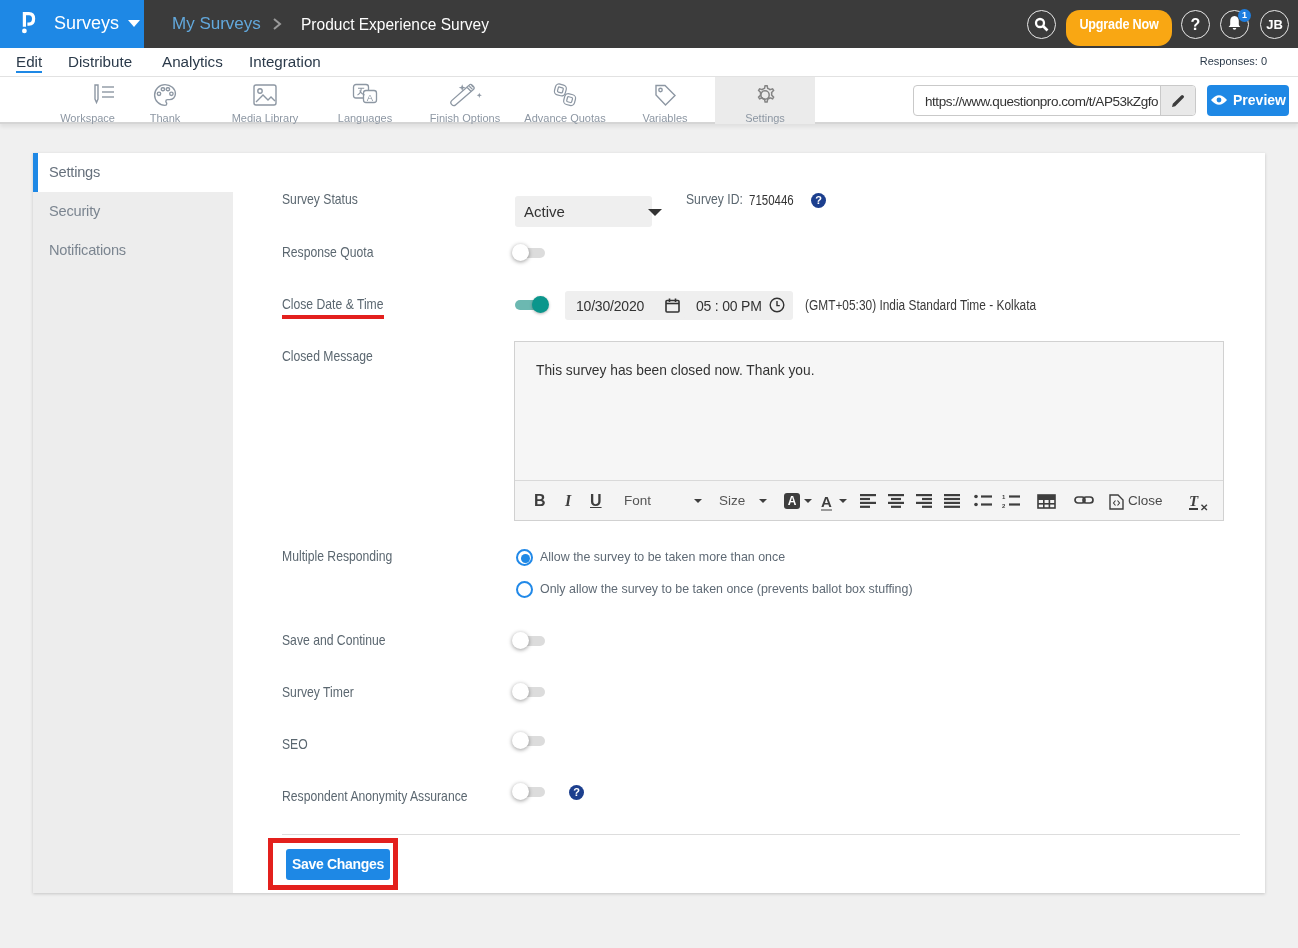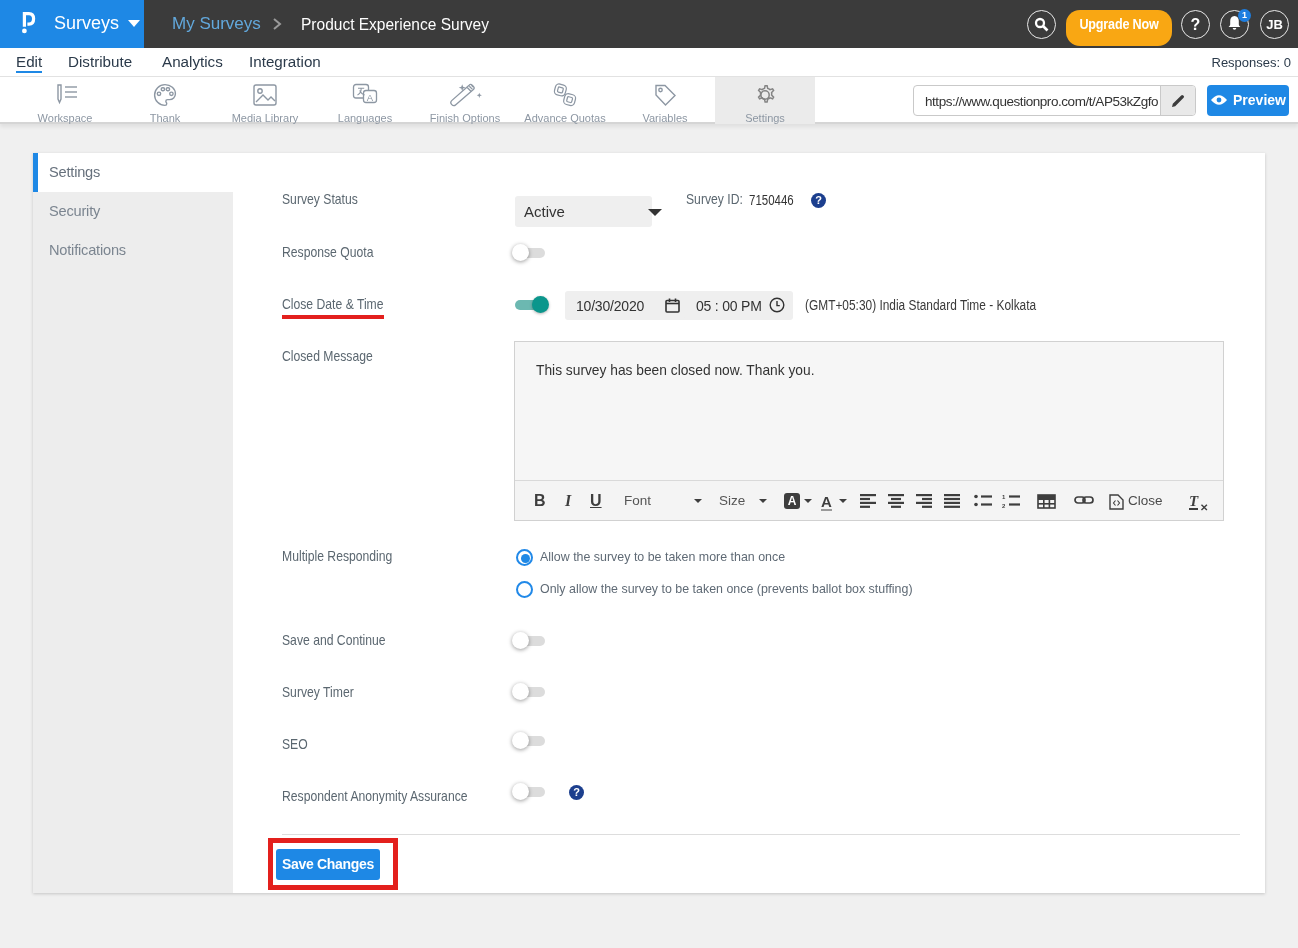--- a/index.html
+++ b/index.html
@@ -15,21 +15,21 @@
 #logo .caret { position:absolute; left:128px; top:20px; width:0; height:0; border-left:6px solid transparent; border-right:6px solid transparent; border-top:7px solid #fff; }
 .crumb1 { position:absolute; left:172px; top:14px; color:#62a8dc; font-size:17px; }
 .crumb2 { position:absolute; left:301px; top:15px; color:#fdfdfd; font-size:16.5px; transform:scaleX(0.94); transform-origin:left center; }
 .hcirc { position:absolute; top:10px; width:29px; height:29px; border:1.5px solid #e9e9e9; border-radius:50%; color:#fff; text-align:center; }
 #upgrade { position:absolute; left:1066px; top:10px; width:106px; height:36px; background:#f9a713; border-radius:14px; color:#fff; font-size:14px; font-weight:bold; text-align:center; line-height:28px; }
 #upgrade span { display:inline-block; transform:scaleX(0.9); transform-origin:center; letter-spacing:-0.2px; }
 
 
 #tabsrow { position:absolute; left:0; top:48px; width:1298px; height:29px; background:#fff; border-bottom:1px solid #e2e2e2; }
 .tab { position:absolute; top:5px; font-size:15.2px; color:#2b3a4a; }
-#responses { position:absolute; right:7px; top:7px; font-size:13px; color:#2b3a4a; }
+#responses { position:absolute; right:31px; top:7px; font-size:11px; color:#2b3a4a; }
 
 
 #toolbar { position:absolute; left:0; top:77px; width:1298px; height:47px; background:#fff; border-bottom:2px solid #d5d5d5; box-shadow:0 3px 4px rgba(0,0,0,0.07); }
 .titem { position:absolute; top:0; width:100px; height:47px; text-align:center; color:#8d97a3; }
 .titem svg { margin-top:6px; }
 .titem .tlabel { font-size:11px; margin-top:1px; color:#8d97a3; }
 .titem.active { background:#ebebeb; }
 #urlbox { position:absolute; left:913px; top:8px; width:283px; height:31px; background:#fff; border:1px solid #c9c9c9; border-radius:4px; }
 #urlbox .urltext { position:absolute; left:11px; top:8px; font-size:13.5px; color:#333; white-space:nowrap; overflow:hidden; width:236px; letter-spacing:-0.45px; }
 #urlbox .pencilbtn { position:absolute; right:0; top:0; width:35px; height:29px; background:#e9e9e9; border-left:1px solid #c9c9c9; border-radius:0 3px 3px 0; }
@@ -58,21 +58,21 @@
 .radio.sel::after { content:""; position:absolute; left:3px; top:3px; width:9px; height:9px; background:#1e88e5; border-radius:50%; }
 
 
 #editor { position:absolute; left:481px; top:188px; width:710px; height:180px; border:1px solid #d1d1d1; background:#f6f6f6; }
 #edtoolbar { position:absolute; left:0; bottom:0; width:708px; height:40px; background:#f4f4f4; border-top:1px solid #d9d9d9; }
 .edt { position:absolute; top:11px; color:#3e3e3e; }
 .edt2 { position:absolute; top:12px; color:#555; font-size:13.5px; }
 .edcaret { position:absolute; top:18px; width:0; height:0; border-left:4px solid transparent; border-right:4px solid transparent; border-top:4.5px solid #3e3e3e; }
 .edsvg { position:absolute; top:13px; }
 
-#savebtn { position:absolute; left:276px; top:849px; width:104px; height:31px; background:#1e88e5; border-radius:3px; color:#fff; font-size:14px; font-weight:bold; text-align:center; line-height:31px; letter-spacing:-0.3px; }
+#savebtn { position:absolute; left:286px; top:849px; width:104px; height:31px; background:#1e88e5; border-radius:3px; color:#fff; font-size:14px; font-weight:bold; text-align:center; line-height:31px; letter-spacing:-0.3px; }
 #redbox { position:absolute; left:268px; top:838px; width:130px; height:52px; border:5px solid #e3201d; }
 #redline { position:absolute; left:282px; top:315px; width:102px; height:4px; background:#e3201d; }
 #divider { position:absolute; left:282px; top:834px; width:958px; height:1px; background:#ddd; }
 </style>
 </head>
 <body>
 
 <div id="header">
   <div id="logo">
     <svg width="16" height="23" viewBox="0 0 16 23">
@@ -107,21 +107,21 @@
 
 <div id="tabsrow">
   <span class="tab" style="left:16px; border-bottom:2px solid #1e88e5; padding-bottom:1px;">Edit</span>
   <span class="tab" style="left:68px;">Distribute</span>
   <span class="tab" style="left:162px;">Analytics</span>
   <span class="tab" style="left:249px;">Integration</span>
   <span id="responses">Responses: 0</span>
 </div>
 
 <div id="toolbar">
-  <div class="titem" style="left:15px;">
+  <div class="titem" style="left:15px;text-align:right;">
     <svg width="26" height="24" viewBox="0 0 26 24">
         <g fill="none" stroke="#8d97a3" stroke-width="1.4">
           <path d="M6,2 L6,16 L7.5,19.5 L9,16 L9,2 Z"></path>
           <line x1="13" y1="4" x2="25" y2="4"></line>
           <line x1="13" y1="9" x2="25" y2="9"></line>
           <line x1="13" y1="14" x2="25" y2="14"></line>
         </g>
       </svg>
     <div class="tlabel">Workspace</div>
   </div>

